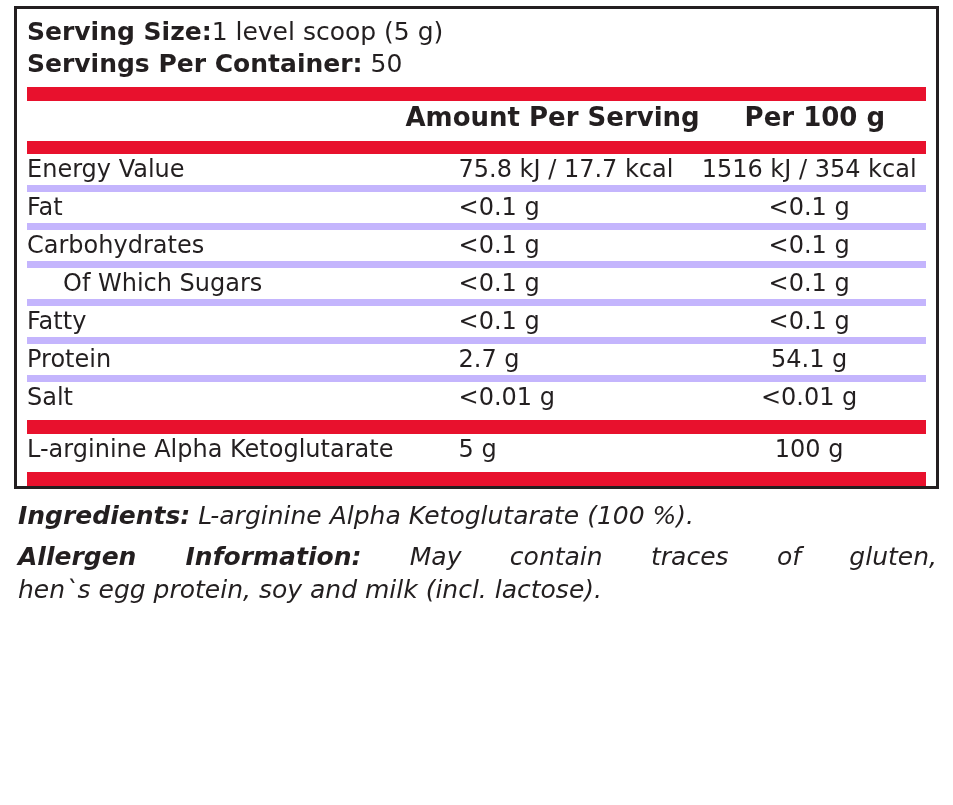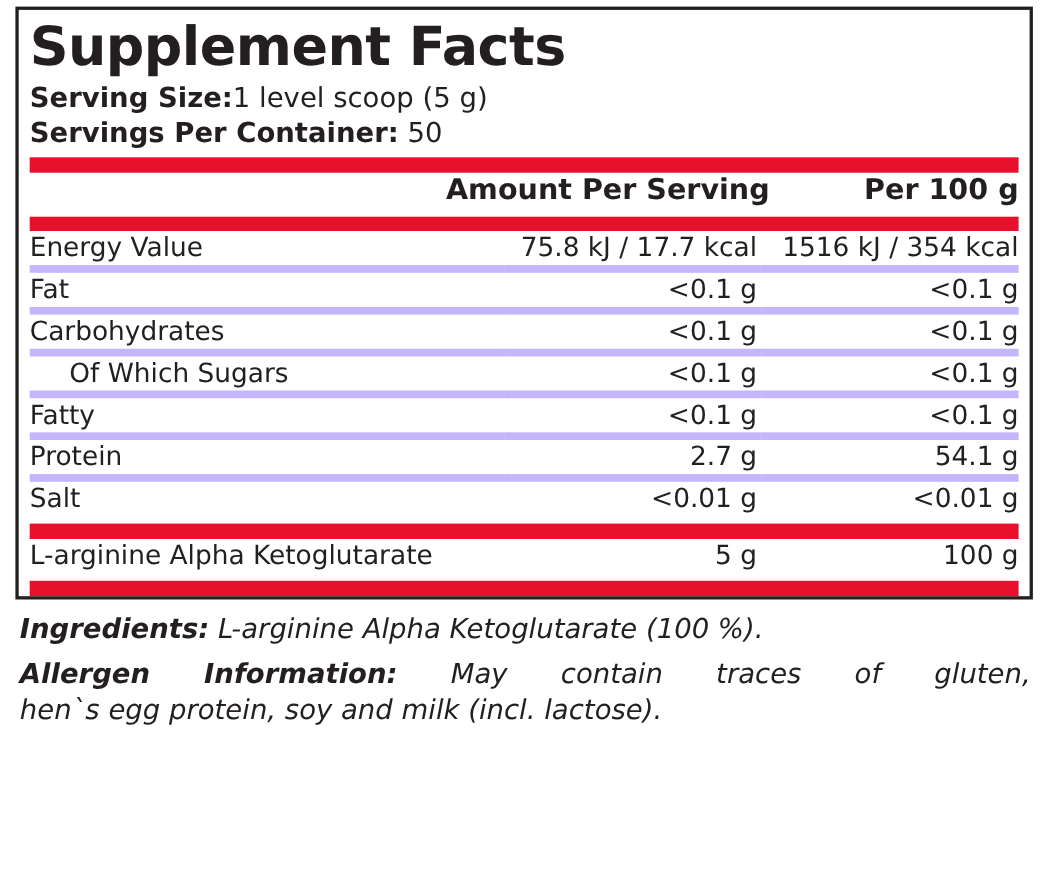--- a/index.html
+++ b/index.html
@@ -62,22 +62,22 @@
     width: 100%;
     border-collapse: collapse;
     font-size: 24px;
   }
   table.facts td {
     padding: 1px 0 2px 0;
     vertical-align: bottom;
     white-space: nowrap;
   }
   .col-name { text-align: left; width: 48%; }
-  .col-a { text-align: right; width: 26%; padding-right: 4px !important; }
-  .col-b { text-align: right; width: 26%; }
+  .col-a { text-align: left; width: 26%; padding-right: 4px !important; }
+  .col-b { text-align: center; width: 26%; }
 
   .head-row td {
     font-weight: bold;
     font-size: 26px;
     padding: 6px 0 7px 0;
   }
 
   .row-line td {
     border-bottom: 7px solid #c4b5fd;
   }
@@ -116,21 +116,20 @@
     text-align-last: justify;
   }
 </style>
 </head>
 <body>
 
 <div class="page">
 
   <div class="panel">
 
-    <div class="title">Supplement Facts</div>
 
     <div class="serving-line">
       <span class="lbl">Serving Size:</span><span class="val">1 level scoop (5 g)</span>
     </div>
 
     <div class="serving-line">
       <span class="lbl">Servings Per Container:</span>
       <span class="val">50</span>
     </div>
 

